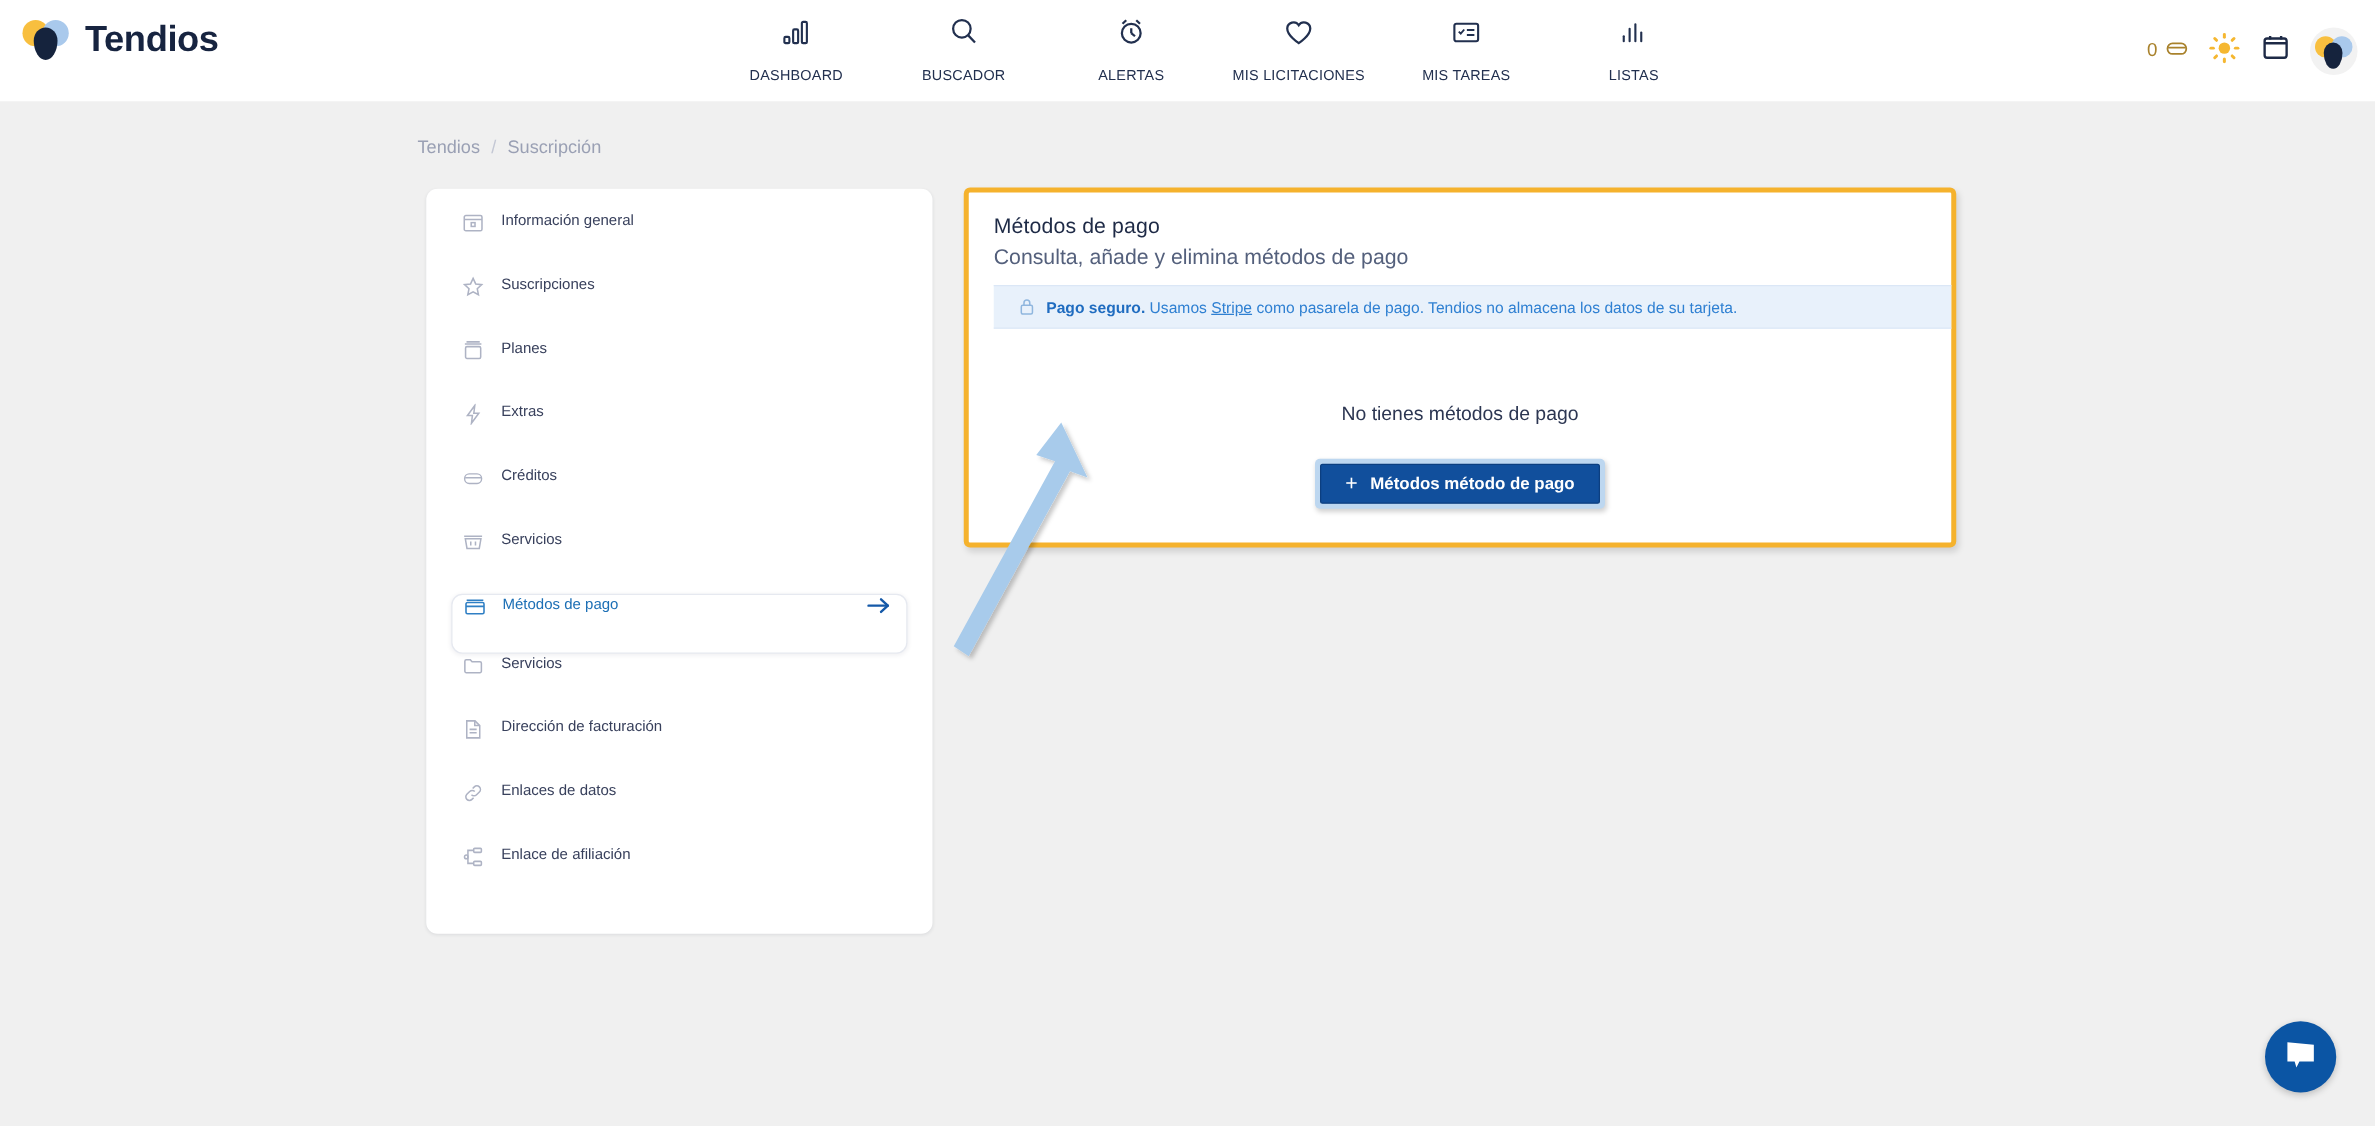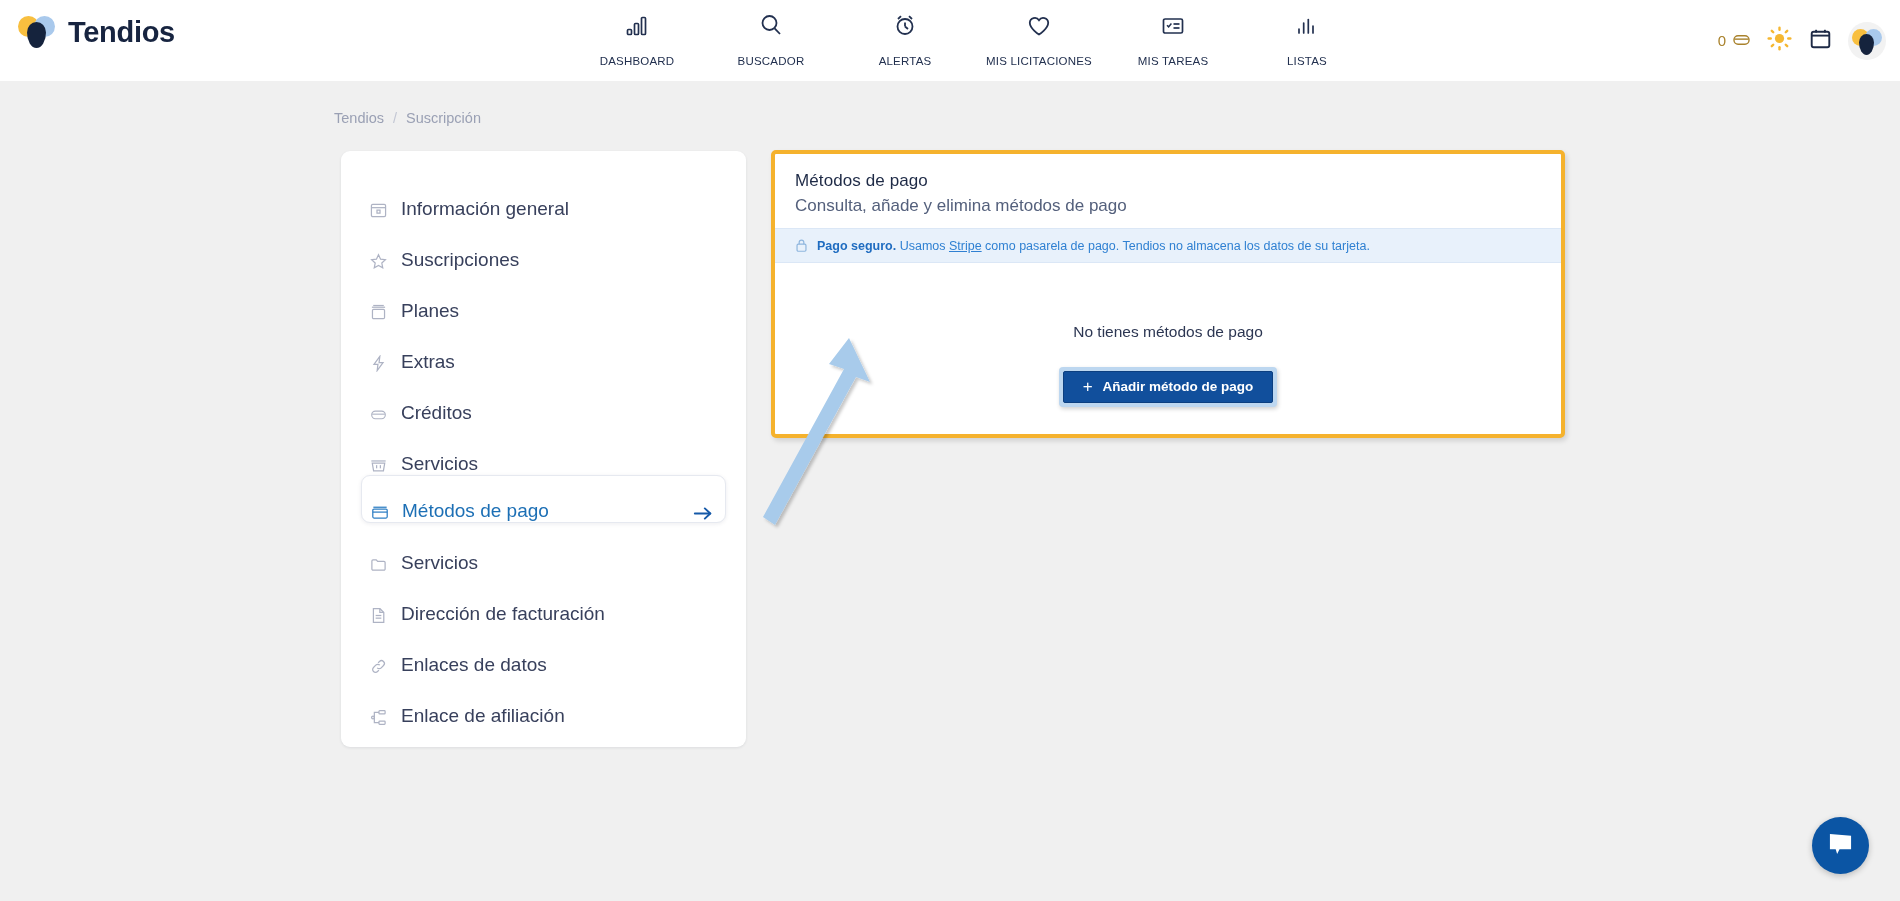--- a/index.html
+++ b/index.html
@@ -43,22 +43,22 @@
   .crumb{cursor:pointer}
   .crumb-sep{color:#c3c7d4}
 
   
   .sidebar{
     position:absolute;left:341px;top:151px;width:405px;height:596px;
     background:#ffffff;border-radius:9px;box-shadow:0 1px 3px rgba(20,30,60,.09);
     padding:18px 20px;
   }
   .side-item{
-    height:51px;display:flex;align-items:flex-end;gap:13px;padding:0 8px;
-    font-size:19px;color:#38405c;cursor:pointer;border-radius:8px;position:relative;
+    height:51px;display:flex;align-items:flex-start;gap:13px;padding:0 8px;
+    font-size:12px;color:#38405c;cursor:pointer;border-radius:8px;position:relative;
   }
   .side-item .ic{width:19px;height:19px;display:flex;align-items:center;justify-content:center;color:#aeb3c4;flex:0 0 19px}
   .side-item.active{
     background:#fff;color:#1c6fb5;border:1px solid #e6e9f0;border-radius:9px;
     box-shadow:0 1px 4px rgba(20,30,60,.08);height:48px;
   }
   .side-item.active .ic{color:#2f7fc4}
   .side-arrow{position:absolute;right:12px;color:#1559a8;display:flex;align-items:center}
 
   
@@ -66,21 +66,21 @@
     position:absolute;left:771px;top:150px;width:794px;height:288px;
     border:4px solid #f5b22d;border-radius:5px;background:#fff;
     box-shadow:2px 3px 5px rgba(0,0,0,.13);
   }
   .panel-head{padding:17px 20px 12px 20px}
   .panel-title{font-size:17px;color:#1e2a46;font-weight:400;letter-spacing:.1px}
   .panel-sub{font-size:17px;color:#5a6party;color:#54607c;margin-top:5px}
   .notice{
     background:#e8f1fb;border-top:1px solid #dbe7f6;border-bottom:1px solid #dbe7f6;
     padding:9px 20px;display:flex;align-items:center;gap:9px;
-    font-size:12.5px;color:#2f80d2;
+    font-size:12.5px;color:#2f80d2;margin-left:20px;
   }
   .notice b{font-weight:700;color:#1f6cc0}
   .notice u{text-decoration:underline}
   .lock-ic{color:#8fb6de;display:flex;align-items:center}
   .panel-body{height:203px;display:flex;flex-direction:column;align-items:center;justify-content:center;gap:26px}
   .empty-text{font-size:15.5px;color:#2b3category;color:#2c3652}
   .add-btn-focus{
     padding:4px;background:#bdd7f0;border-radius:4px;display:inline-block;
     box-shadow:1px 2px 4px rgba(0,0,0,.18);
   }
@@ -381,21 +381,21 @@
       </svg>
     </span>
     <span><b>Pago seguro.</b><span> Usamos </span><u>Stripe</u><span> como pasarela de pago. Tendios no almacena los datos de su tarjeta.</span></span>
   </div>
 
   <div class="panel-body">
     <div class="empty-text">No tienes métodos de pago</div>
     <div class="add-btn-focus">
       <button class="add-btn">
         <span class="plus">+</span>
-        <span>Añadir método de pago</span>
+        <span>Métodos método de pago</span>
       </button>
     </div>
   </div>
 </div>
 
 <div class="anno">
   <svg width="160" height="200" viewBox="0 0 160 200">
     <defs>
       <filter id="shd" x="-40%" y="-40%" width="200%" height="200%">
         <feDropShadow dx="2.5" dy="2.5" stdDeviation="1.6" flood-color="#000" flood-opacity="0.22"></feDropShadow>

